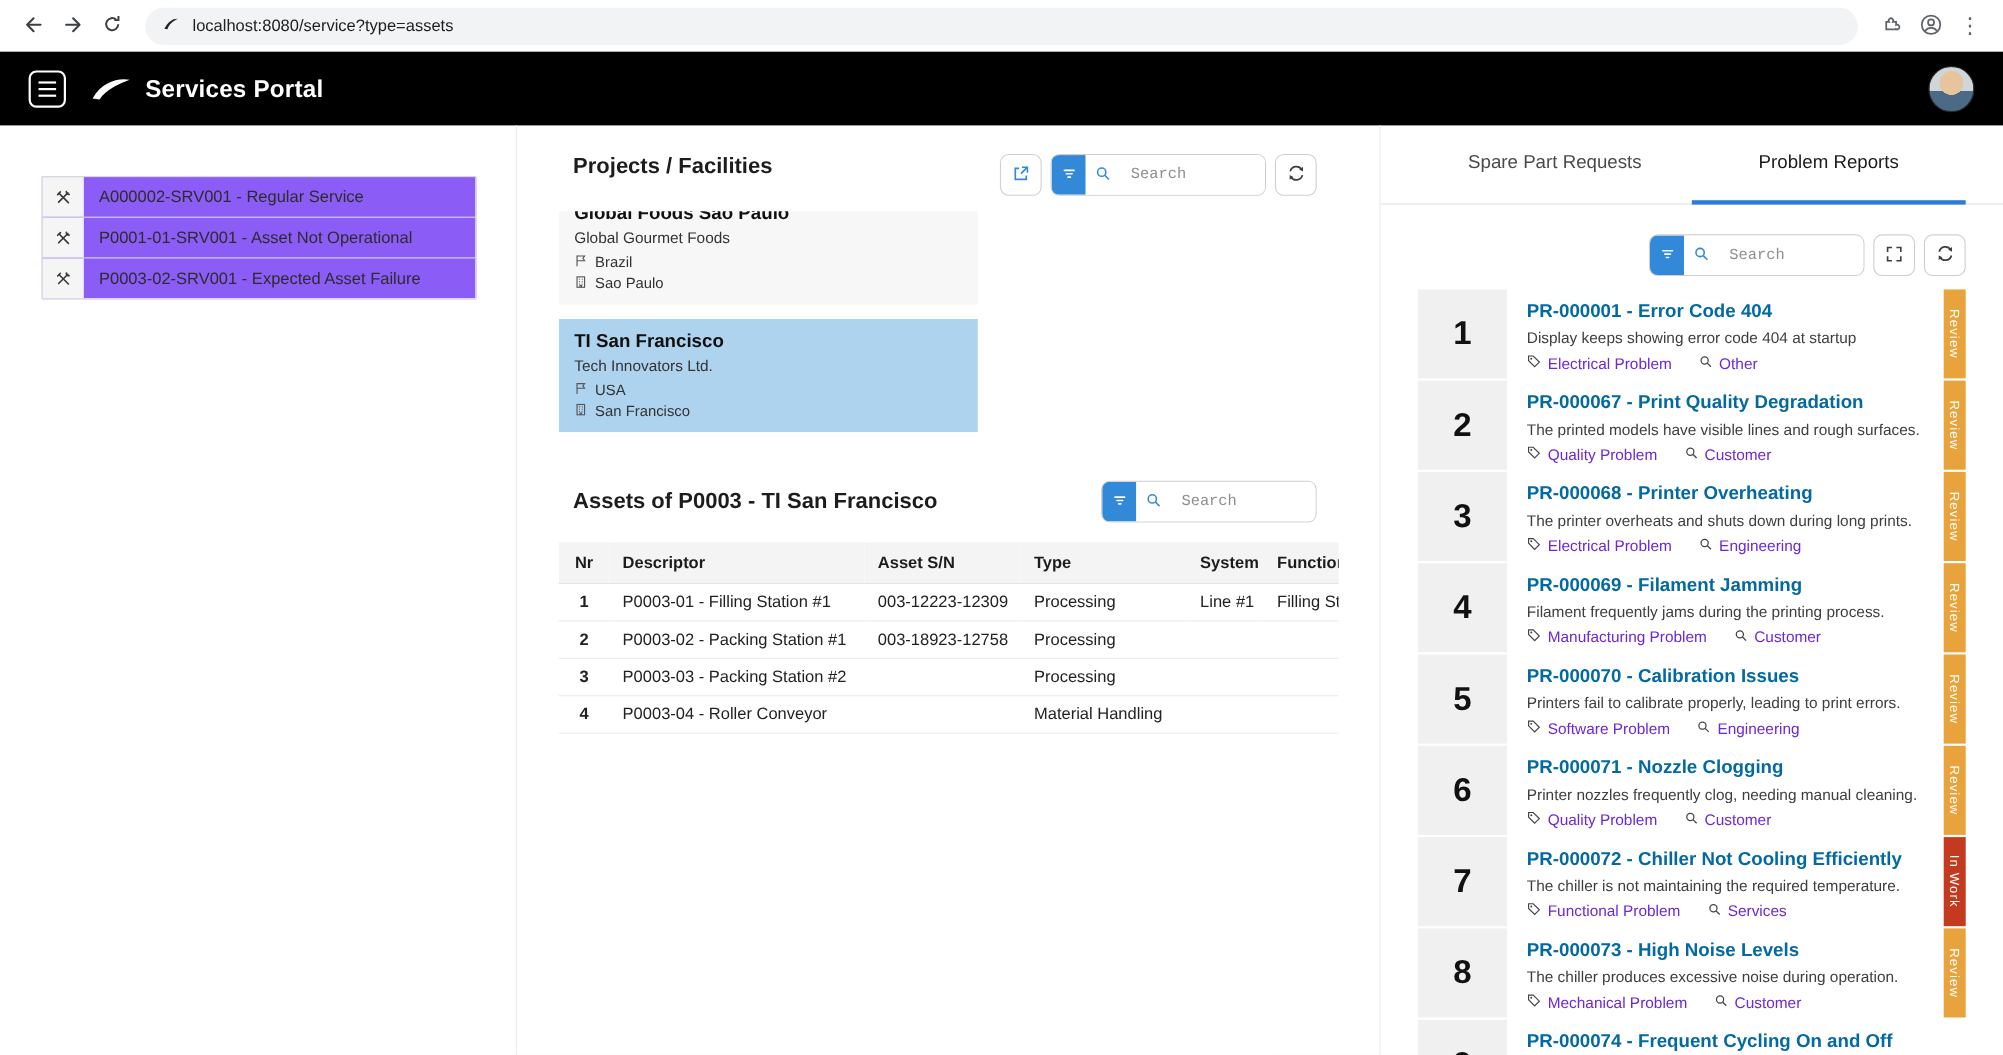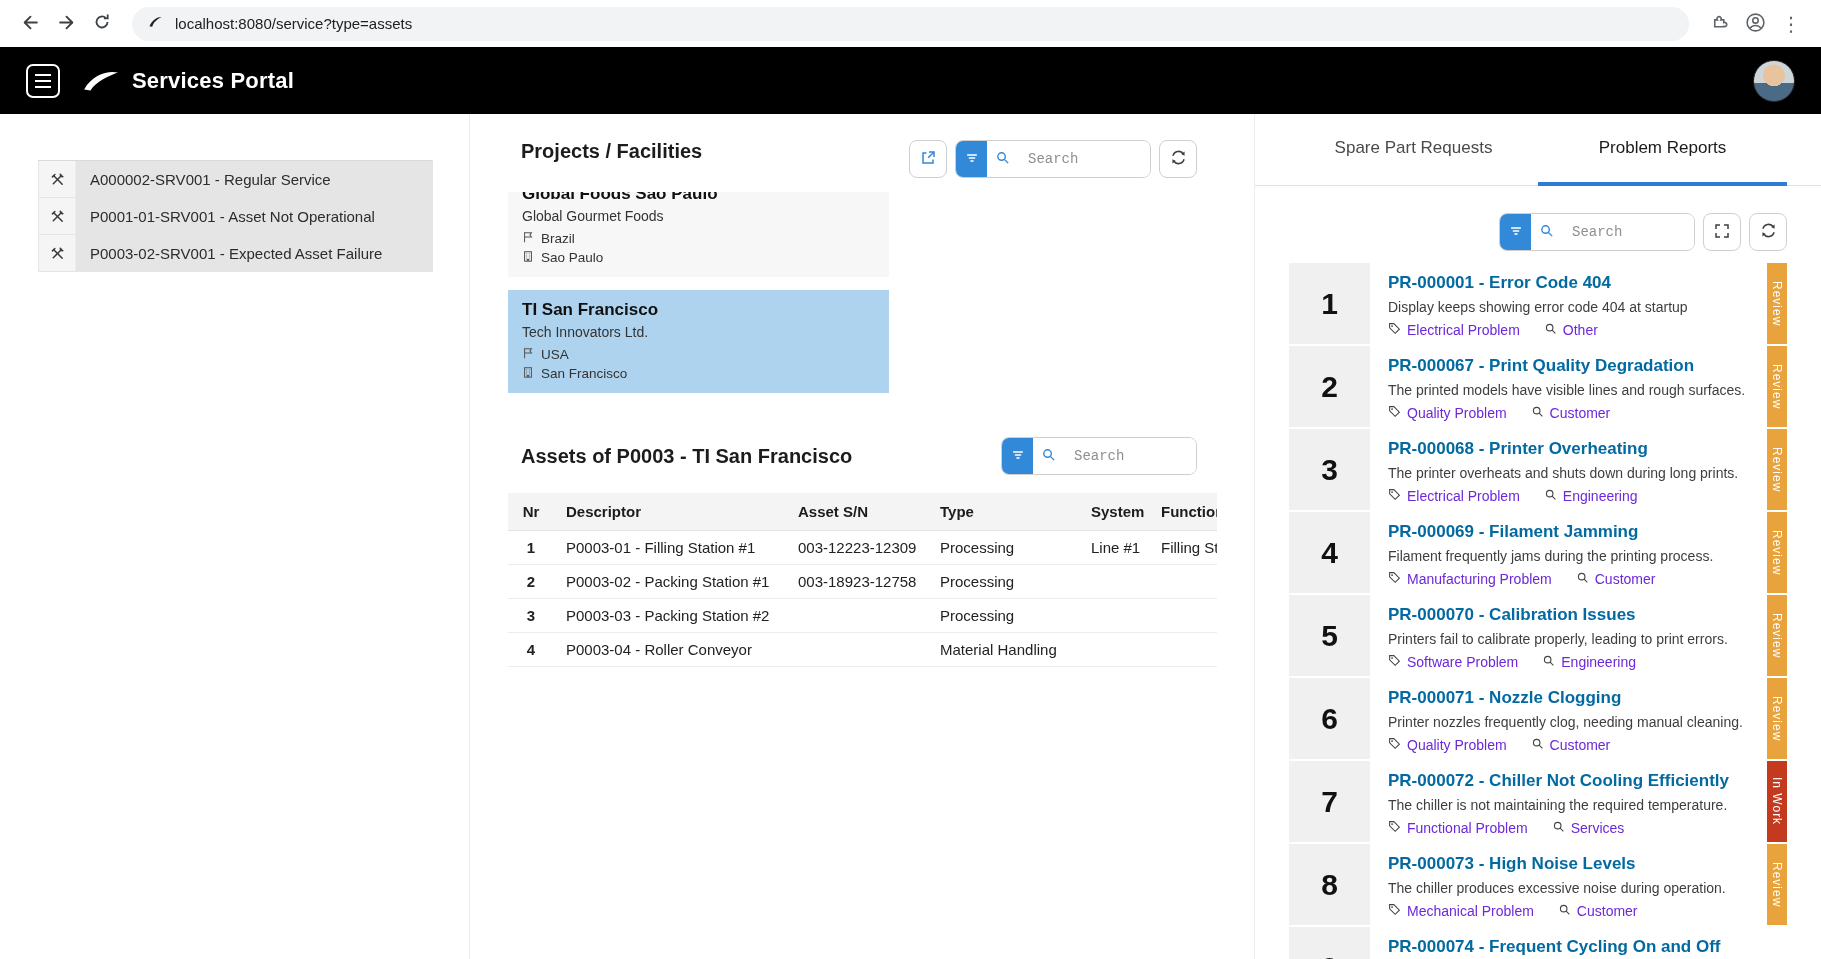--- a/index.html
+++ b/index.html
@@ -50,21 +50,21 @@
     justify-content:center; cursor:pointer; }
   .sg-input { width:132px; border:none; outline:none; font-size:14px; padding:0 10px;
     font-family:Liberation Mono, monospace; color:#333; }
   .sg-input::placeholder { color:#8f8f8f; }
 
   
   .lp-head { display:flex; align-items:center; padding:0 40px 0 50px; }
   .lp-head .icon-btn { margin-left:auto; }
   .pending-list { margin:20px 36px 0 38px; border-top:1px solid #d9d9d9; }
   .pending-item { display:flex; align-items:center; height:37px; border:1px solid #e5e5e5;
-    border-top:none; background:#e5e5e5; cursor:pointer; }
+    border-top:none; background:#8b5cf6; cursor:pointer; }
   .tool-box { width:37px; height:100%; background:#f5f5f5; border-right:1px solid #eee;
     display:flex; align-items:center; justify-content:center; flex-shrink:0; }
   .pending-label { font-size:15px; color:#2c2c2c; padding-left:14px; white-space:nowrap; }
 
   
   .mp-head { display:flex; align-items:flex-start; padding:0 57px 0 51px; }
   .mp-toolbar { margin-left:auto; display:flex; gap:8px; align-items:center; }
 
   .cards-viewport { height:201px; overflow:hidden; margin:14px 0 0 38px; width:381px; }
   .cards-list { margin-top:-18px; }

